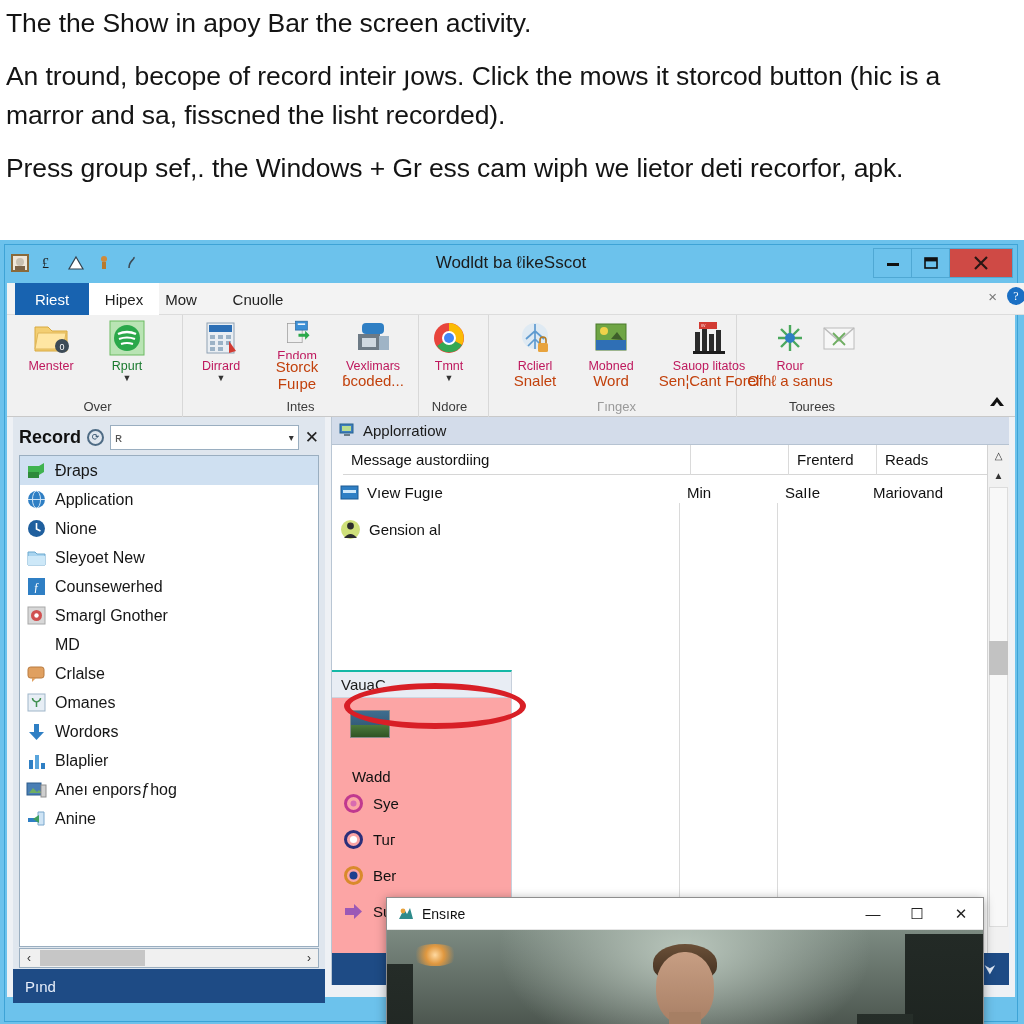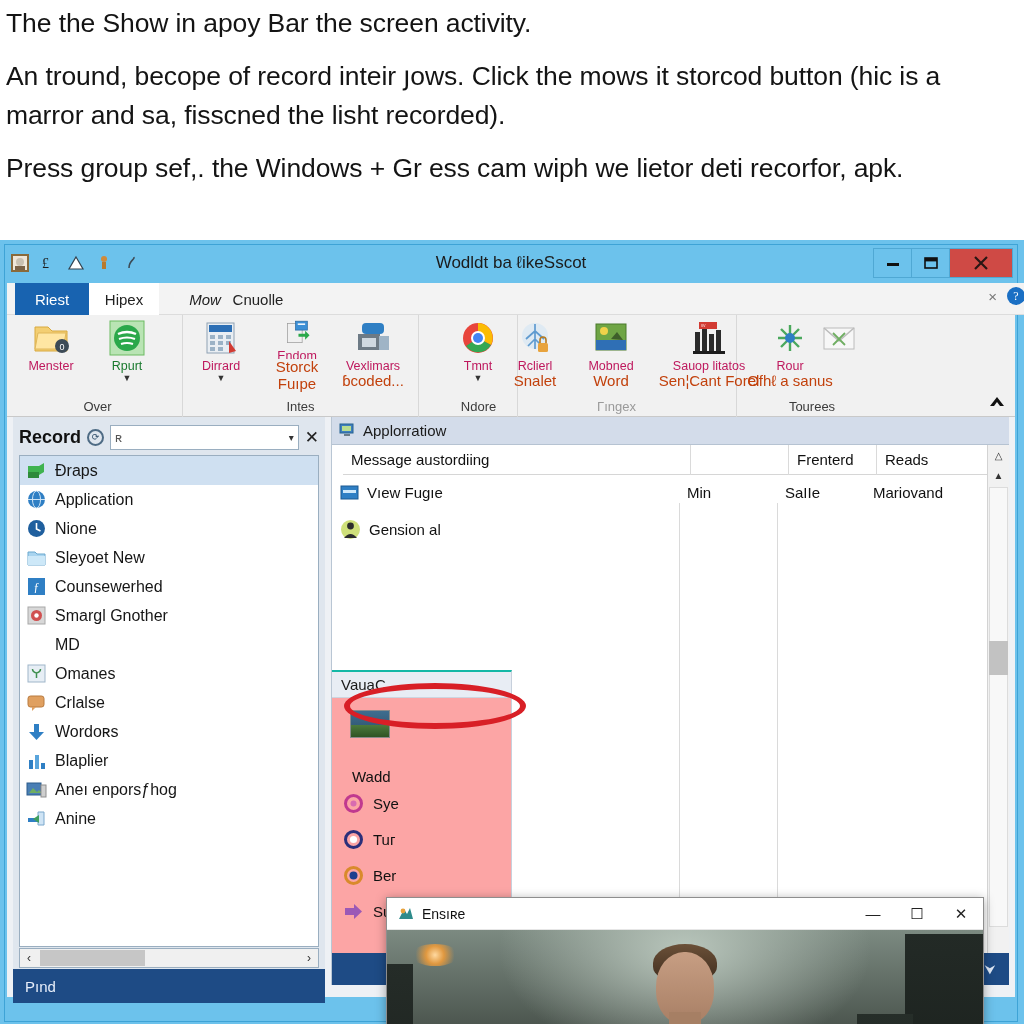--- a/index.html
+++ b/index.html
@@ -408,21 +408,21 @@
           <svg width="20" height="18" viewBox="0 0 20 18">
             <path d="M4 3 L16 15 M16 3 L4 15" stroke="#2a1614" stroke-width="2.2" fill="none"></path>
           </svg>
         </div>
       </div>
     </div>
 
     <div id="tabstrip">
       <div class="tab active" style="left:8px;width:74px;">Riest</div>
       <div class="tab hover" style="left:82px;width:70px;">Hipex</div>
-      <div class="tab" style="left:168px;width:60px;font-style:italic;">Mow</div>
+      <div class="tab" style="left:144px;width:60px;">Mow</div>
       <div class="tab" style="left:212px;width:78px;">Cnuolle</div>
       <div id="tab-right">
         <span id="tab-close-x">×</span>
         <span id="help-dot">?</span>
       </div>
     </div>
 
     <div id="ribbon">
 
       <div class="rgroup" style="left:6px;width:170px;">
@@ -489,21 +489,21 @@
               <rect x="9" y="19" width="14" height="9" fill="#cfd8e0"></rect>
               <rect x="26" y="17" width="10" height="14" fill="#9fb4c6"></rect>
             </svg>
             <div class="lbl">Vexlimars</div>
             <div class="lbl2">ɓcoded...</div>
           </div>
         </div>
         <div class="rgroup-label">Intes</div>
       </div>
 
-      <div class="rgroup" style="left:433px;width:78px;">
+      <div class="rgroup" style="left:404px;width:78px;">
         <div class="ritems">
           <div class="ritem">
             <svg class="ricon" viewBox="0 0 40 38">
               <circle cx="20" cy="19" r="15" fill="#e8453c"></circle>
               <path d="M20 4 A15 15 0 0 1 33 26 L20 19z" fill="#fbbc05"></path>
               <path d="M33 26 A15 15 0 0 1 8 27 L20 19z" fill="#34a853"></path>
               <circle cx="20" cy="19" r="7" fill="#ffffff"></circle>
               <circle cx="20" cy="19" r="5" fill="#4285f4"></circle>
             </svg>
             <div class="lbl">Tmnt</div>
@@ -645,31 +645,31 @@
               <circle cx="10.5" cy="10.5" r="5.5" fill="#d05050"></circle>
               <circle cx="10.5" cy="10.5" r="2.2" fill="#fff"></circle>
             </svg>
             <span>Smargl Gnother</span>
           </div>
           <div class="litem noicon">
             <span>MD</span>
           </div>
           <div class="litem">
             <svg class="lico" viewBox="0 0 21 21">
+              <rect x="2" y="4" width="16" height="11" rx="2.5" fill="#e0a060" stroke="#b87a3e"></rect>
+              <path d="M6 15 l0 4 4 -4z" fill="#e0a060"></path>
+            </svg>
+            <span>Crlalse</span>
+          </div>
+          <div class="litem">
+            <svg class="lico" viewBox="0 0 21 21">
               <rect x="2" y="2" width="17" height="17" fill="#e7eef5" stroke="#9fb6c9"></rect>
               <path d="M10.5 15 v-5 M10.5 10 q-4 -1 -4 -4 M10.5 10 q4 -1 4 -4" stroke="#3f8f4f" stroke-width="1.5" fill="none"></path>
             </svg>
             <span>Omanes</span>
-          </div>
-          <div class="litem">
-            <svg class="lico" viewBox="0 0 21 21">
-              <rect x="2" y="4" width="16" height="11" rx="2.5" fill="#e0a060" stroke="#b87a3e"></rect>
-              <path d="M6 15 l0 4 4 -4z" fill="#e0a060"></path>
-            </svg>
-            <span>Crlalse</span>
           </div>
           <div class="litem">
             <svg class="lico" viewBox="0 0 21 21">
               <path d="M8 3 h5 v8 h5 l-7.5 8 L3 11 h5z" fill="#2f7fc4"></path>
             </svg>
             <span>Wordoʀs</span>
           </div>
           <div class="litem">
             <svg class="lico" viewBox="0 0 21 21">
               <rect x="3" y="10" width="4" height="9" fill="#2f7fc4"></rect>

